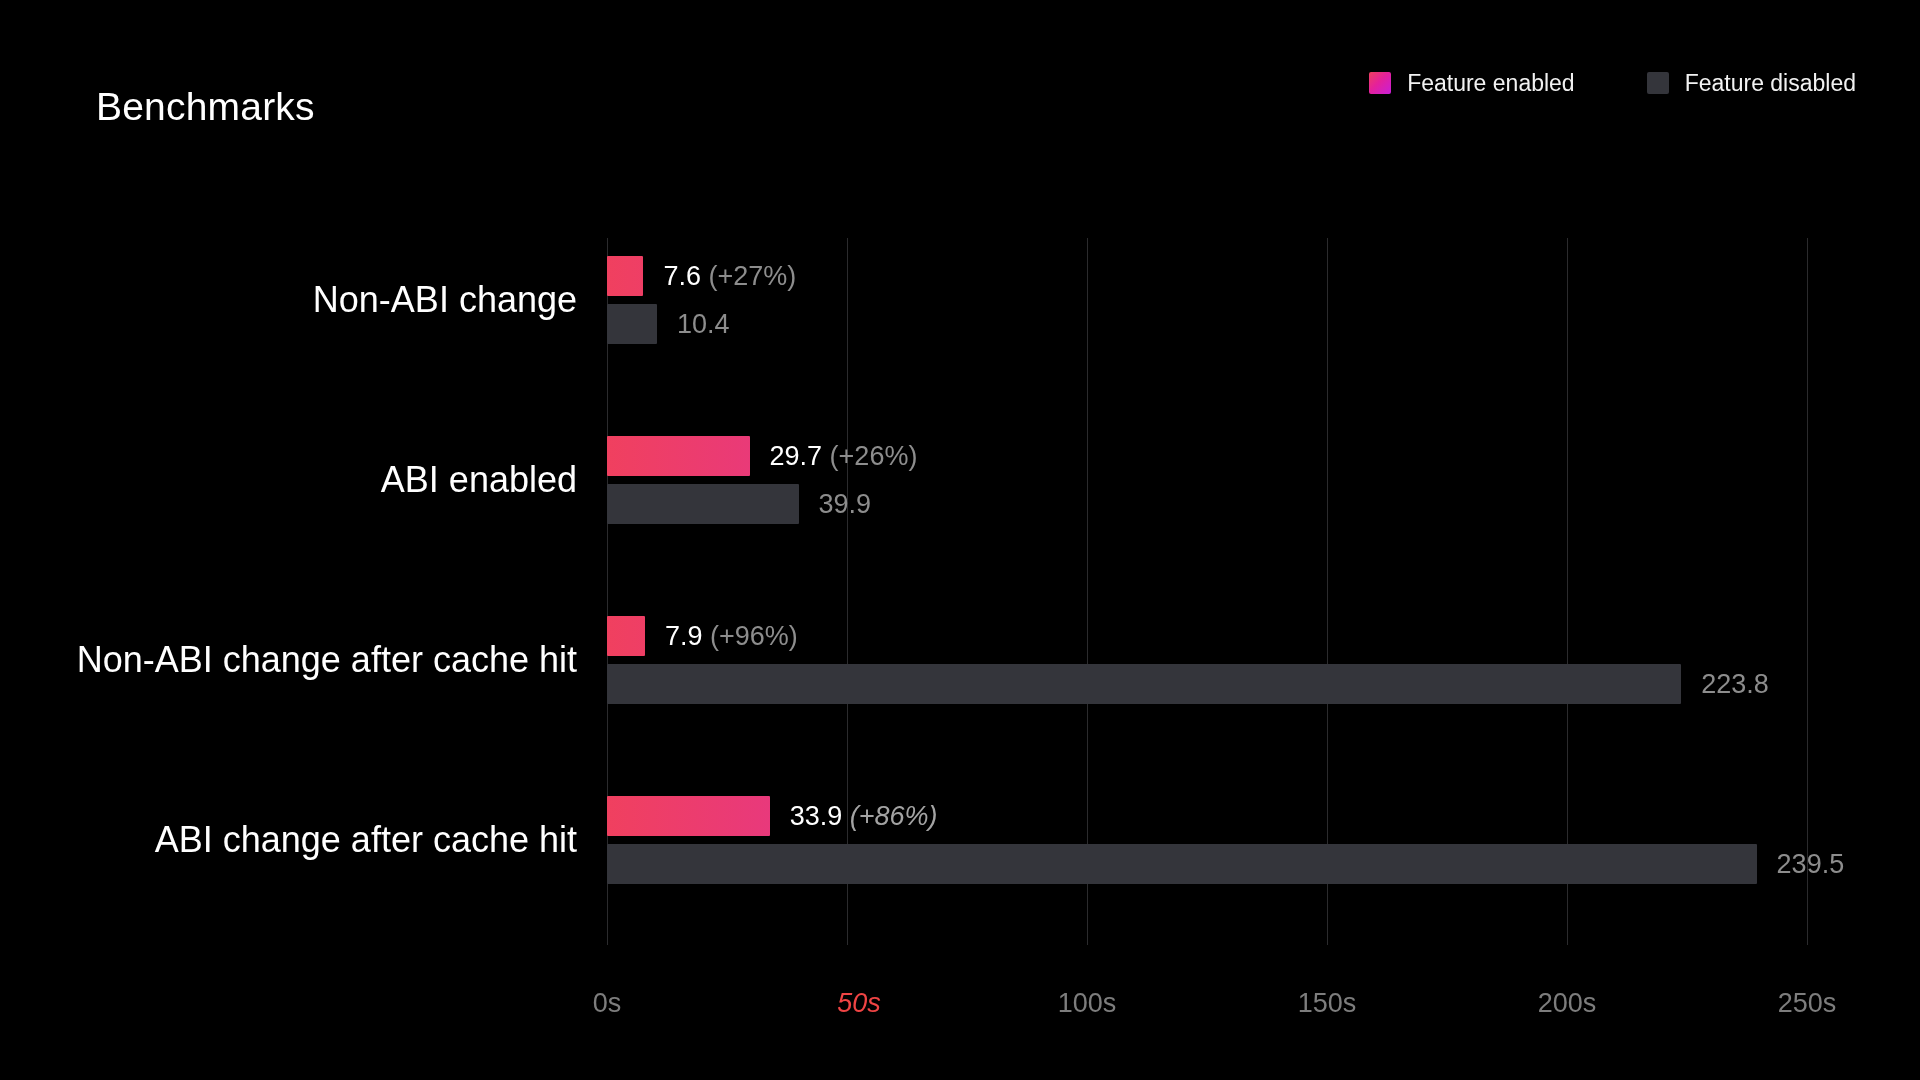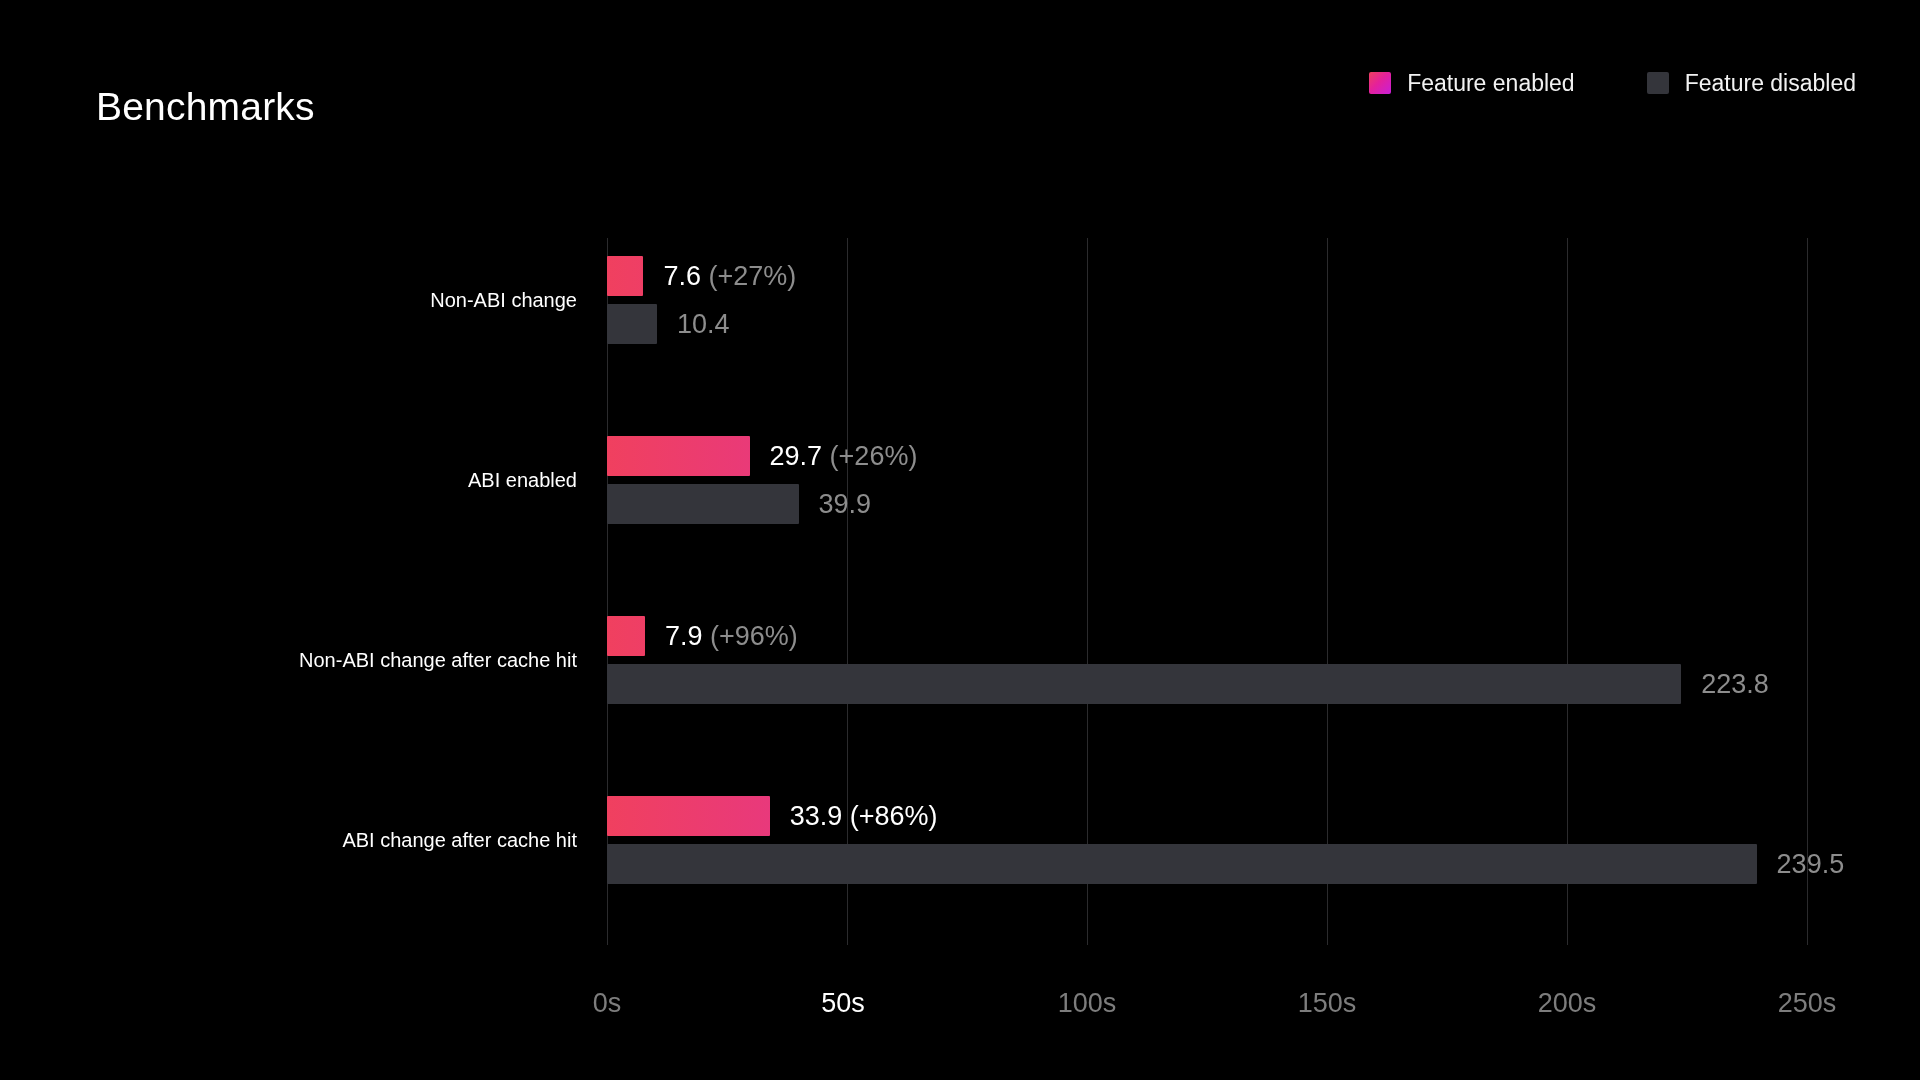--- a/index.html
+++ b/index.html
@@ -118,21 +118,21 @@
     position: absolute;
     left: 0;
     top: 238px;
     width: 577px;
     height: 707px;
   }
   .cat-label {
     position: absolute;
     right: 0;
     transform: translateY(-50%);
-    font-size: 20px;
+    font-size: 36px;
     color: #ffffff;
     white-space: nowrap;
     text-align: center;
     line-height: 36px;
   }
 
   .bars-layer {
     position: absolute;
     left: 607px;
     top: 238px;
@@ -206,27 +206,27 @@
         <div class="bar-value muted" style="left: 69.92px; top: 86px; color: rgb(141, 141, 141);">10.4</div>
         <div class="bar enabled" style="top: 198px; left: 0px; width: 142.56px; background: linear-gradient(90deg, rgb(240, 64, 95) 0%, rgb(212, 38, 200) 50%, rgb(111, 92, 245) 100%) 0% 0% / 1200px 100% no-repeat;"></div>
         <div class="bar-value" style="left: 162.56px; top: 218px;"><span class="primary" style="color: rgb(255, 255, 255);">29.7</span><span class="delta" style="color: rgb(141, 141, 141);"> (+26%)</span></div>
         <div class="bar gray" style="top: 246px; left: 0px; width: 191.52px; background: rgb(52, 53, 59);"></div>
         <div class="bar-value muted" style="left: 211.52px; top: 266px; color: rgb(141, 141, 141);">39.9</div>
         <div class="bar enabled" style="top: 378px; left: 0px; width: 37.92px; background: linear-gradient(90deg, rgb(240, 64, 95) 0%, rgb(212, 38, 200) 50%, rgb(111, 92, 245) 100%) 0% 0% / 1200px 100% no-repeat;"></div>
         <div class="bar-value" style="left: 57.92px; top: 398px;"><span class="primary" style="color: rgb(255, 255, 255);">7.9</span><span class="delta" style="color: rgb(141, 141, 141);"> (+96%)</span></div>
         <div class="bar gray" style="top: 426px; left: 0px; width: 1074.24px; background: rgb(52, 53, 59);"></div>
         <div class="bar-value muted" style="left: 1094.24px; top: 446px; color: rgb(141, 141, 141);">223.8</div>
         <div class="bar enabled" style="top: 558px; left: 0px; width: 162.72px; background: linear-gradient(90deg, rgb(240, 64, 95) 0%, rgb(212, 38, 200) 50%, rgb(111, 92, 245) 100%) 0% 0% / 1200px 100% no-repeat;"></div>
-        <div class="bar-value" style="left: 182.72px; top: 578px;"><span class="primary" style="color: rgb(255, 255, 255);">33.9</span><span class="delta" style="color: #ffffff;"> (+86%)</span></div>
+        <div class="bar-value" style="left: 182.72px; top: 578px;"><span class="primary" style="color: rgb(255, 255, 255);">33.9</span><span class="delta" style="color: #a3a3a3; font-style: italic;"> (+86%)</span></div>
         <div class="bar gray" style="top: 606px; left: 0px; width: 1149.6px; background: rgb(52, 53, 59);"></div>
         <div class="bar-value muted" style="left: 1169.6px; top: 626px; color: rgb(141, 141, 141);">239.5</div>
       </div>
     <div class="ticks-layer" id="ticks-layer">
         <div class="tick-label" style="left: 0px; color: rgb(125, 125, 125);">0s</div>
-        <div class="tick-label" style="left: 236px; color: #ffffff;">50s</div>
+        <div class="tick-label" style="left: 252px; color: #ef4444; font-style: italic;">50s</div>
         <div class="tick-label" style="left: 480px; color: rgb(125, 125, 125);">100s</div>
         <div class="tick-label" style="left: 720px; color: rgb(125, 125, 125);">150s</div>
         <div class="tick-label" style="left: 960px; color: rgb(125, 125, 125);">200s</div>
         <div class="tick-label" style="left: 1200px; color: rgb(125, 125, 125);">250s</div>
       </div>
   </div>
 
 </div>
 
 </body></html>

